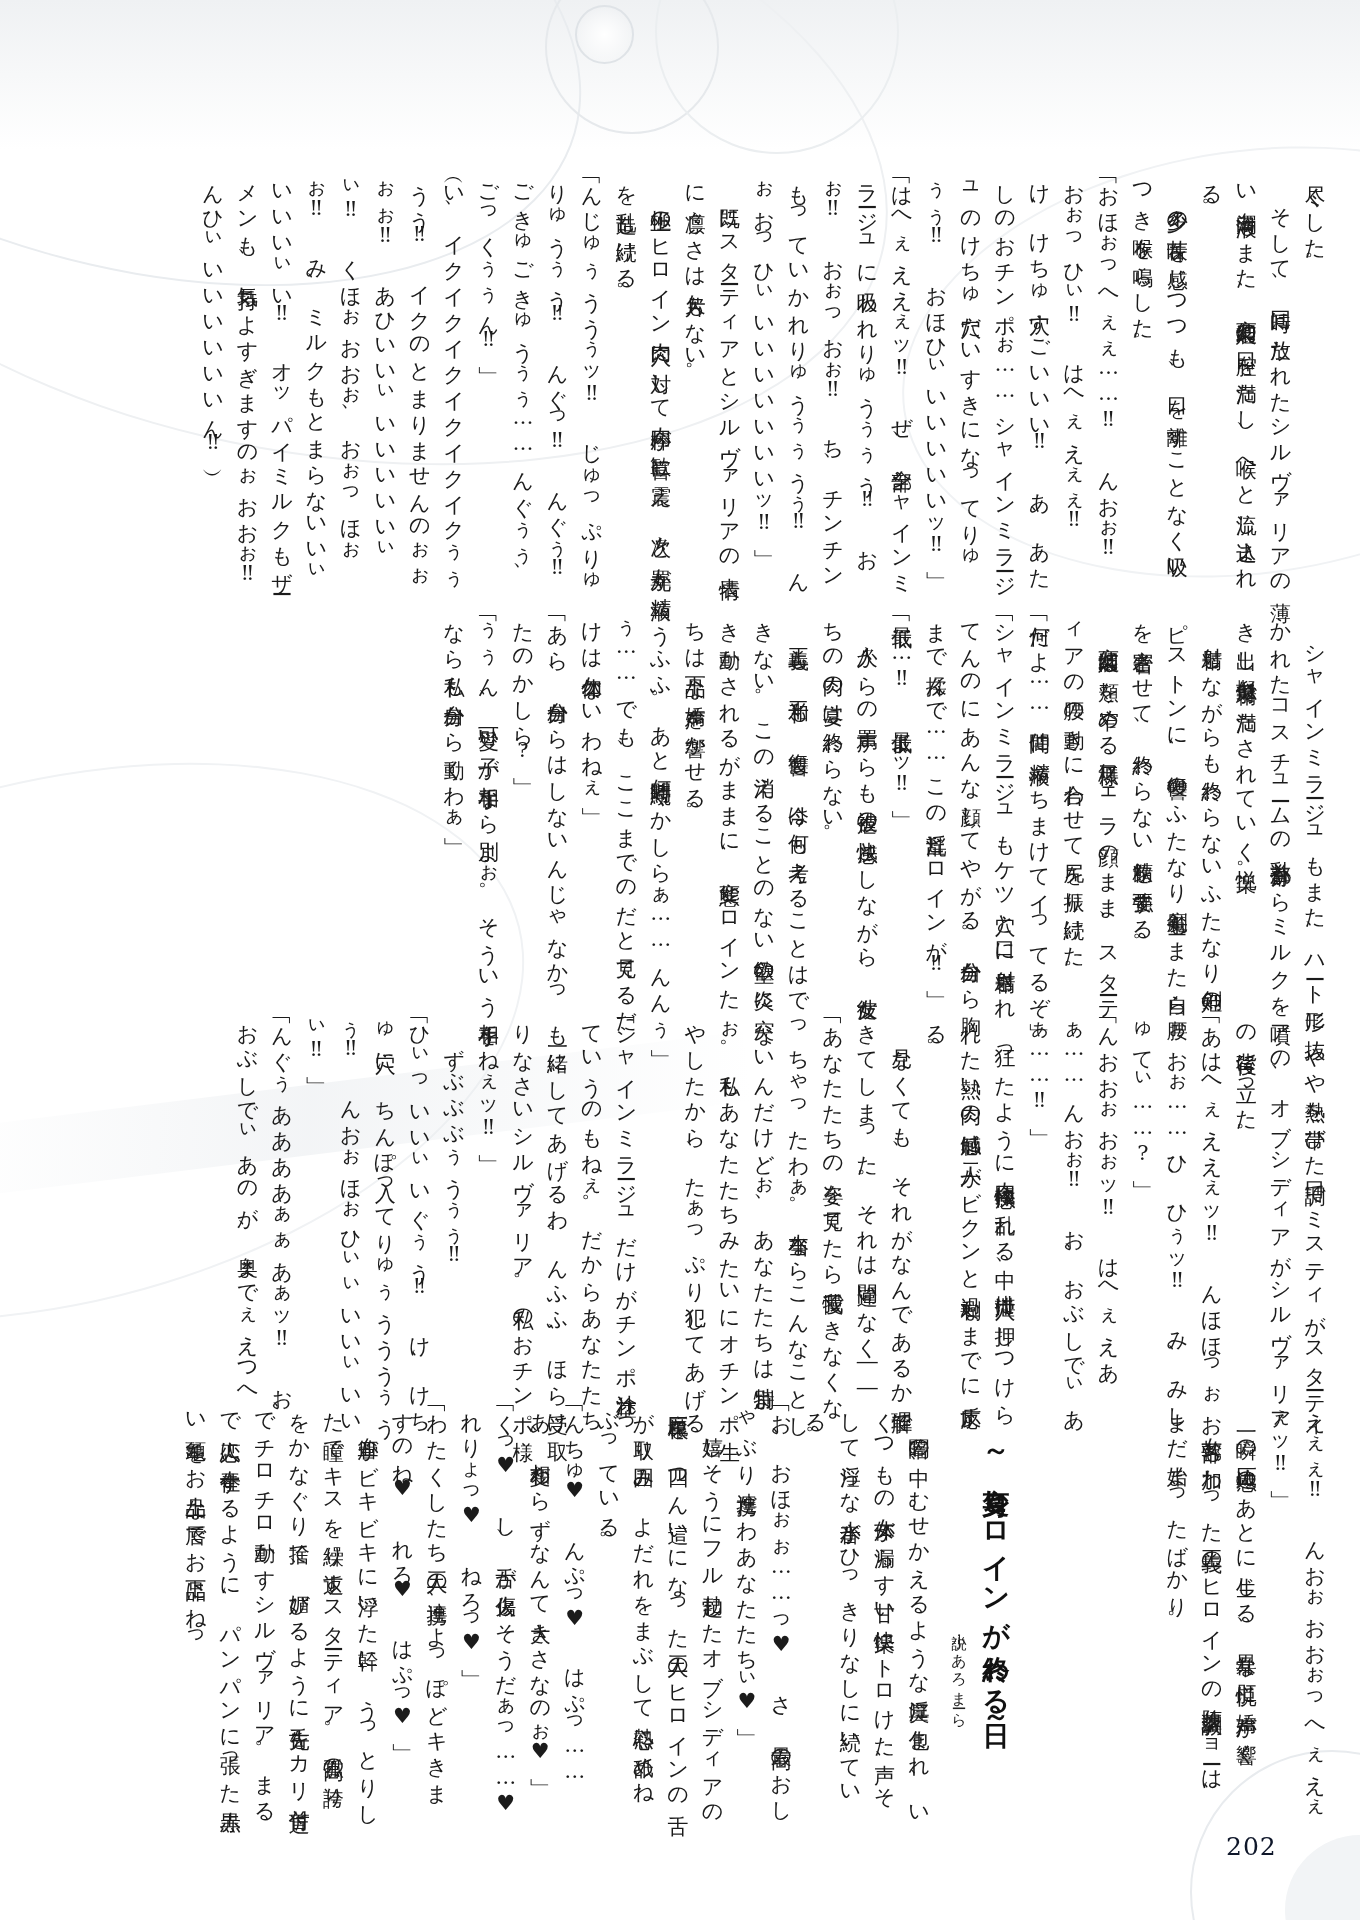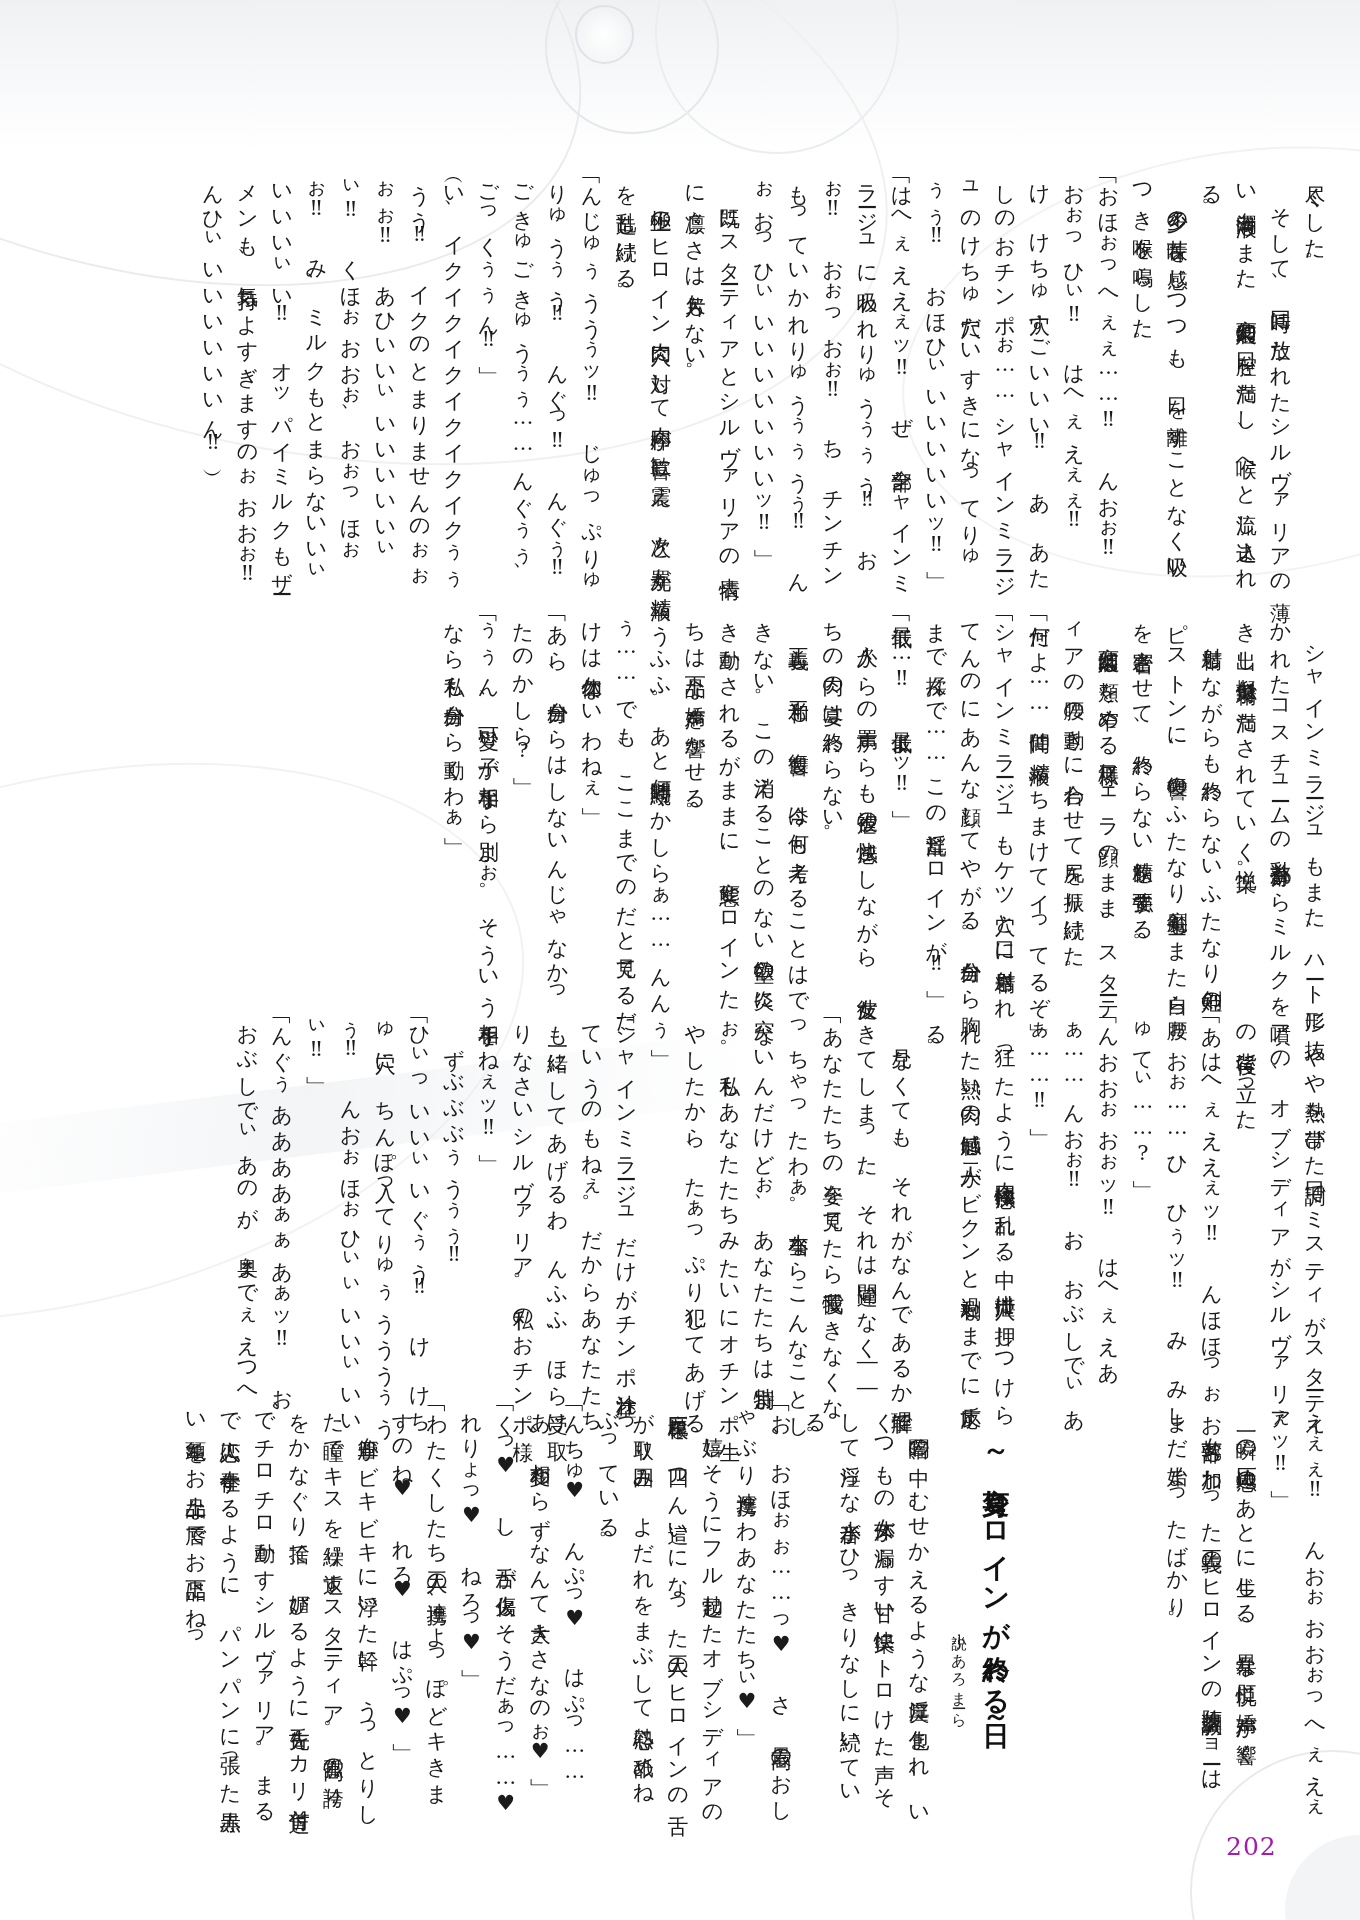--- a/index.html
+++ b/index.html
@@ -42,21 +42,21 @@
     writing-mode:vertical-rl;text-orientation:upright;
     font-size:27px;font-weight:700;letter-spacing:2px;color:#111111;
   }
   .section-author{
     position:absolute;z-index:2;top:1622px;right:392px;
     writing-mode:vertical-rl;text-orientation:upright;
     font-size:15px;letter-spacing:2px;color:#222222;
   }
   .page-number{
     position:absolute;z-index:2;left:1226px;top:1832px;
-    font-size:25px;letter-spacing:1px;color:#a21caf;
+    font-size:25px;letter-spacing:1px;color:#0f172a;
   }
 </style>
 </head>
 <body>
 
 <div>
 
   <div class="deco deco-topwash"></div>
   <div class="deco deco-arc1"></div>
   <div class="deco deco-arc2"></div>

